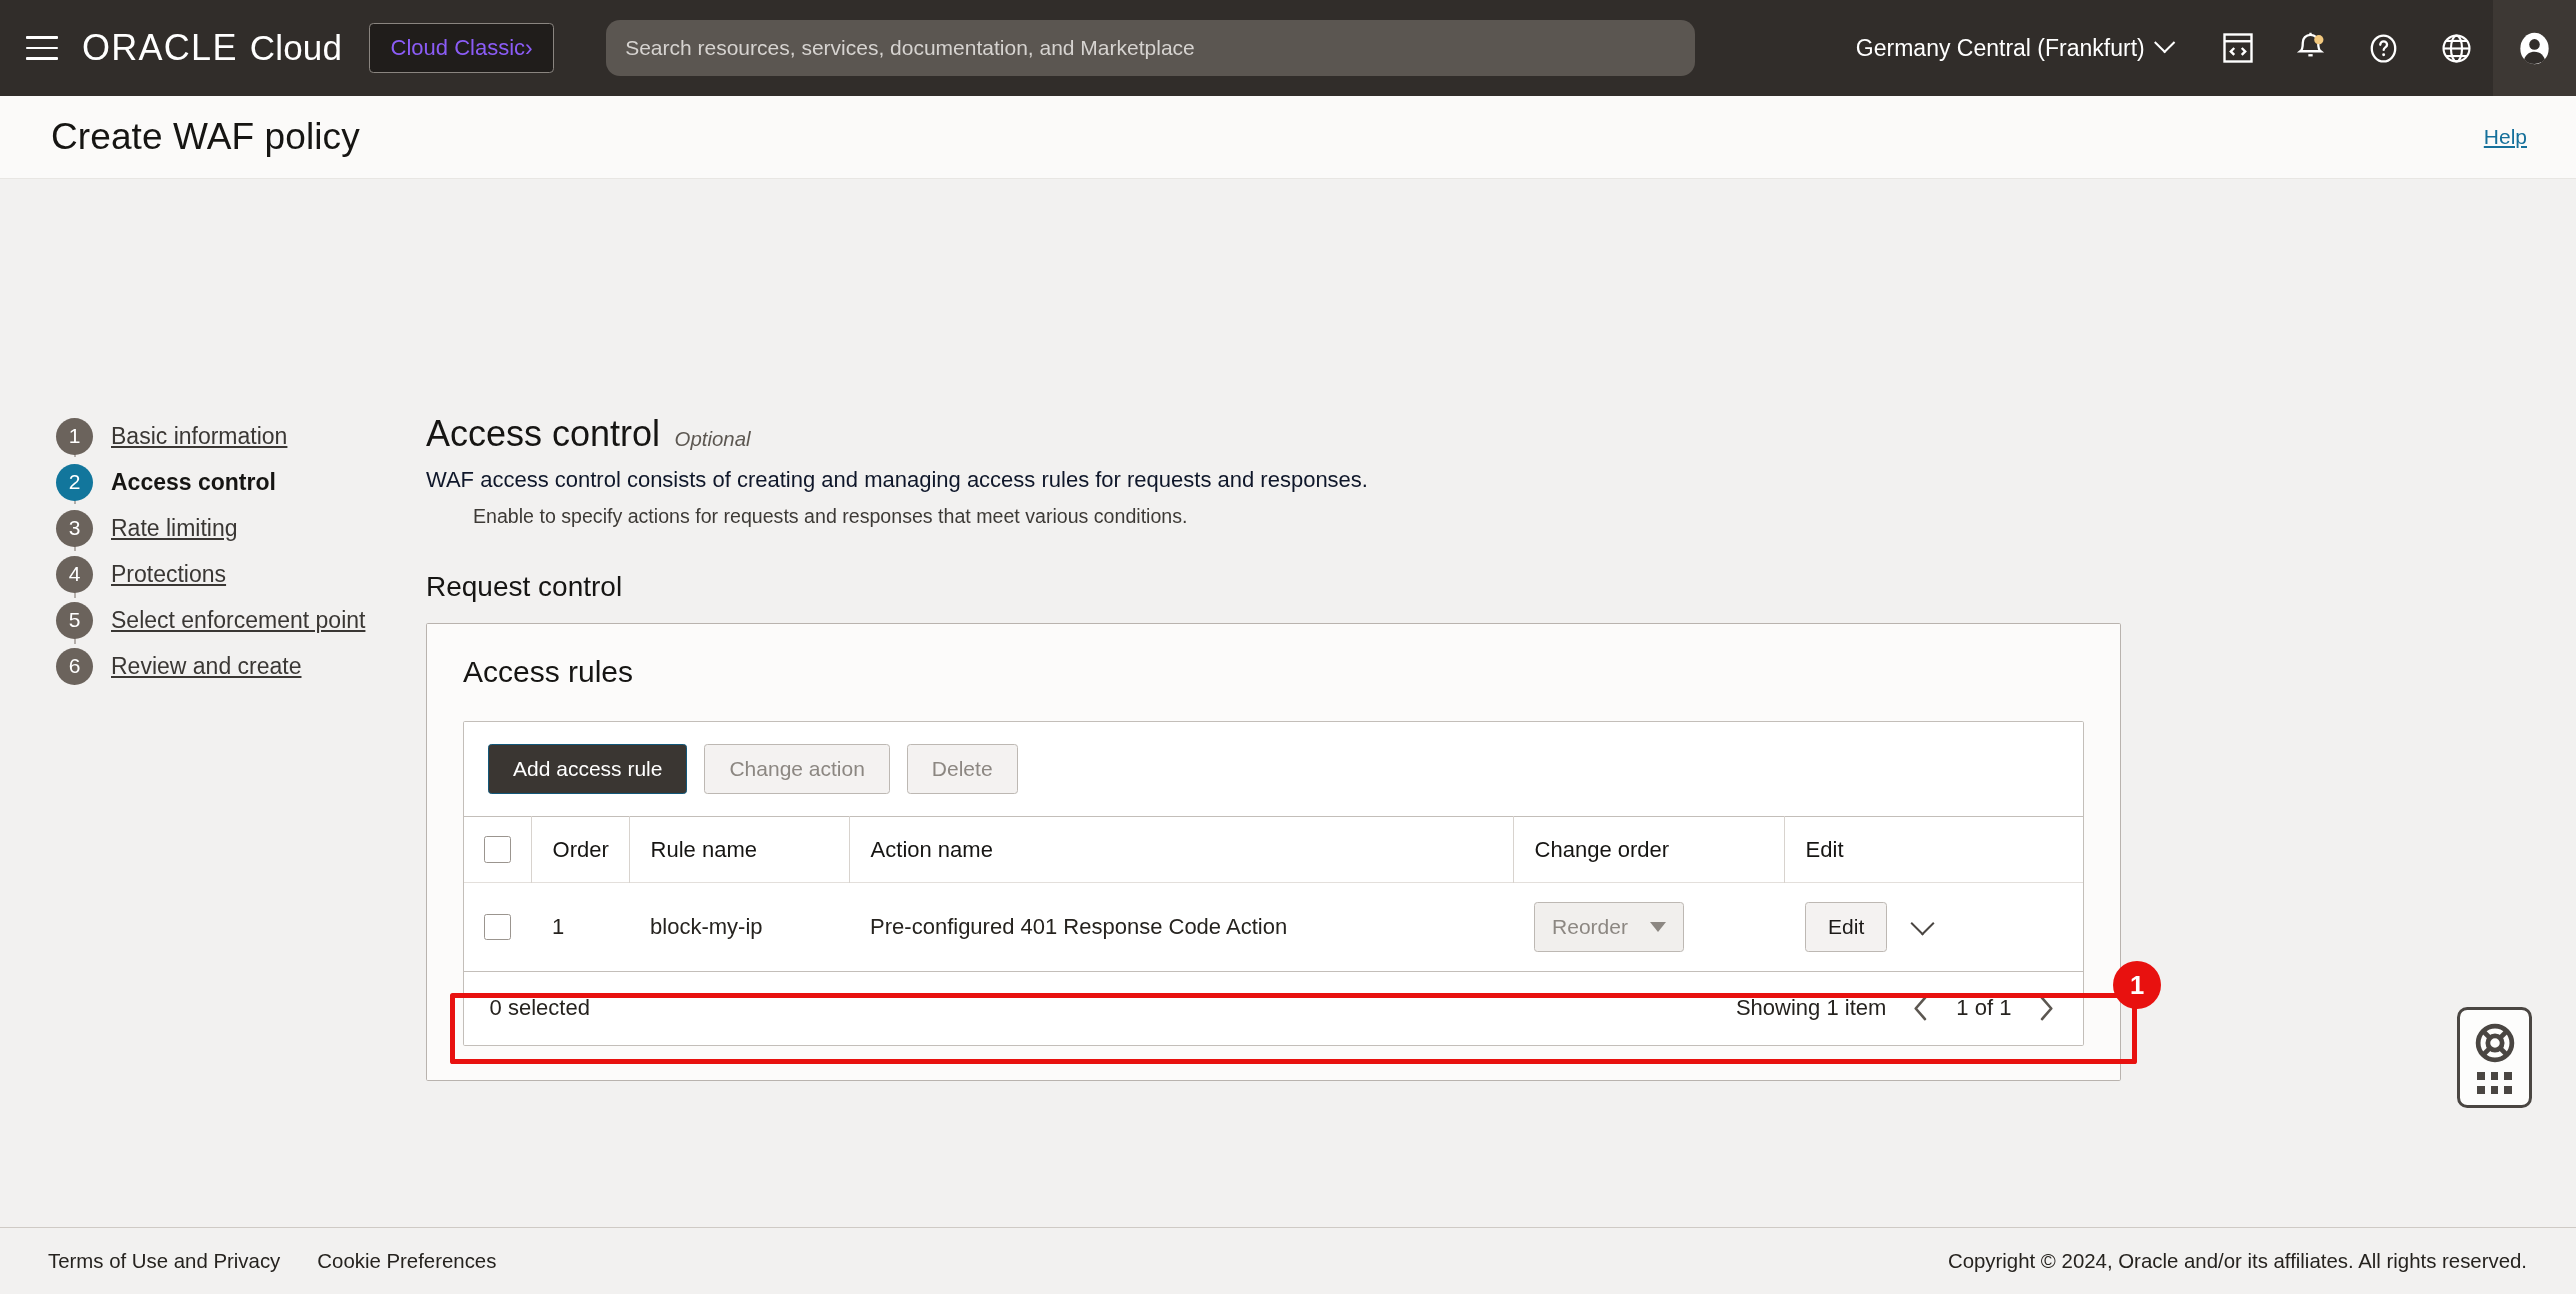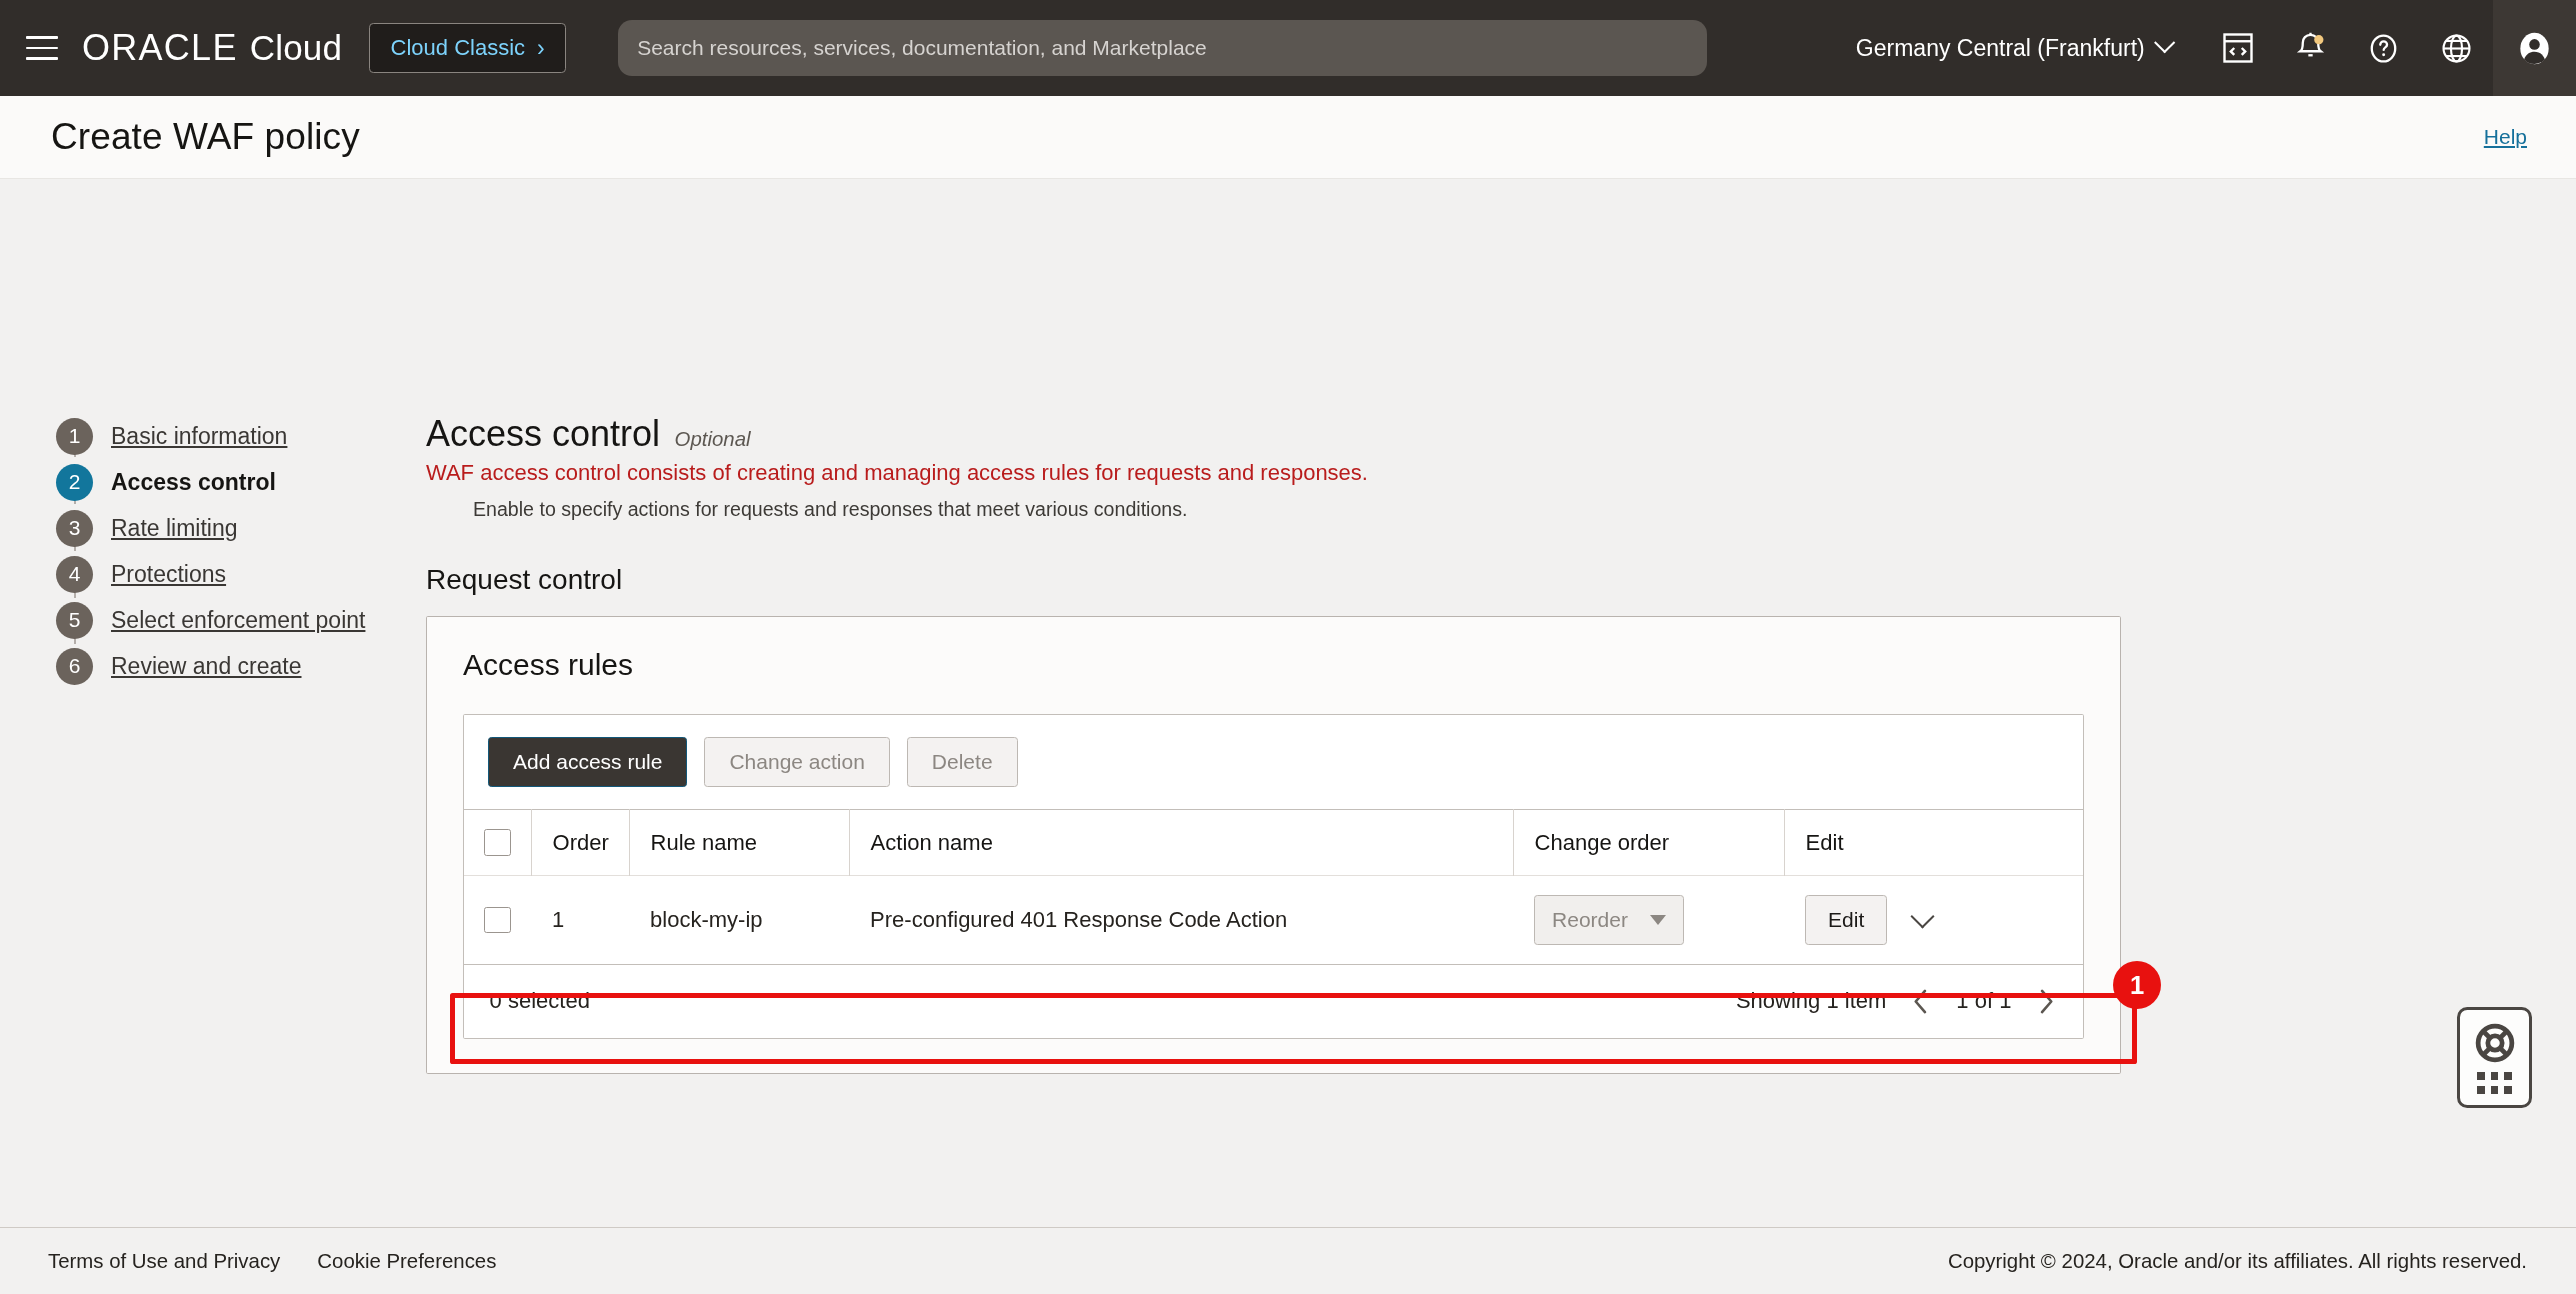--- a/index.html
+++ b/index.html
@@ -29,22 +29,22 @@
   .brand { display:flex; align-items: baseline; gap: 12px; margin-right: 27px; user-select: none; }
   .brand-oracle {
     font-size: 36px; font-weight: 400; letter-spacing: 1.3px;
     font-family: "Liberation Sans", sans-serif;
     color: #fff;
   }
   .brand-cloud { font-size: 35px; font-weight: 300; color: #fff; letter-spacing: 0.2px; }
 
   .cloud-classic {
     background: #201d1b; border: 0.9px solid #8a8580; border-radius: 4.3px;
-    color: #7dd3fc; font-size: 22px; padding: 11px 20.4px;
-    display:flex; align-items:center; gap: 12px; cursor: pointer; white-space: nowrap;
+    color: #8b5cf6; font-size: 22px; padding: 11px 20.4px;
+    display:flex; align-items:center; cursor: pointer; white-space: nowrap;
   }
   .cc-chevron { font-size: 23px; line-height: 1; font-weight: 300; }
 
   .search-wrap { flex: 0 0 1089px; margin-left: 52px; }
   .search-box {
     width: 1089px; height: 56px; background: #5b5651; border: none; border-radius: 14px;
     color: #e6e4e2; font-size: 21px; padding: 0 19px;
     font-family: "Liberation Sans", sans-serif;
   }
   .search-box::placeholder { color: #d6d3d0; opacity: 1; }
@@ -92,21 +92,21 @@
   .step-num.active { background: #12769c; font-weight: 400; }
   .step-line { position:absolute; left: 74px; width: 1.7px; background: #b4aeaa; z-index: 1; }
   .step-label { font-size: 23px; color: #3a3734; text-decoration: underline; cursor: pointer; }
   .step-label.active { font-weight: 700; color: #161513; text-decoration: none; cursor: default; }
 
   
   .main { flex: 1 1 auto; padding: 234px 68px 0 0; max-width: 1763px; }
   .sec-title-row { display:flex; align-items: baseline; gap: 14.5px; }
   .sec-title { font-size: 36px; font-weight: 400; color: #161513; }
   .sec-optional { font-size: 20.4px; font-style: italic; color: #5c5751; }
-  .sec-desc { font-size: 22px; color: #b91c1c; margin-top: 5px; }
+  .sec-desc { font-size: 22px; color: #0f172a; margin-top: 12px; }
 
   .check-row { display:flex; align-items:center; gap: 18px; margin-top: 39px; }
   .checkbox {
     width: 26.4px; height: 26.4px; background: #12769c; border-radius: 2.6px;
     display:flex; align-items:center; justify-content:center; cursor: pointer; flex: 0 0 26.4px;
   }
   .checkbox svg { display:block; }
   .check-label { font-size: 22px; color: #161513; }
   .check-help { font-size: 19.6px; color: #3d3a36; margin: 12px 0 0 47px; }
 

